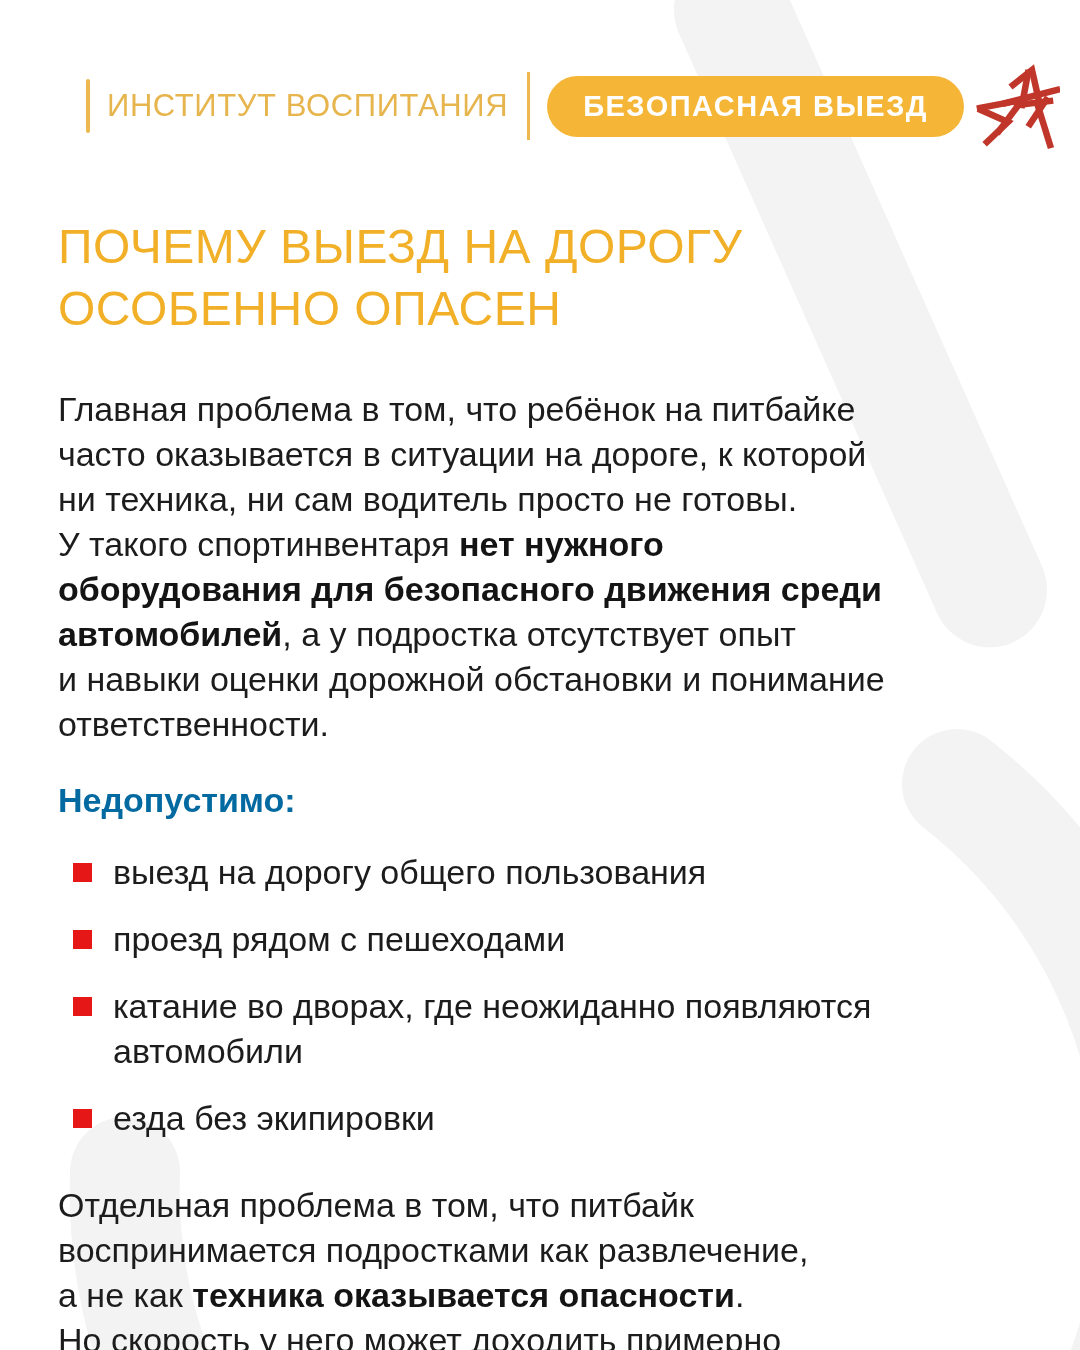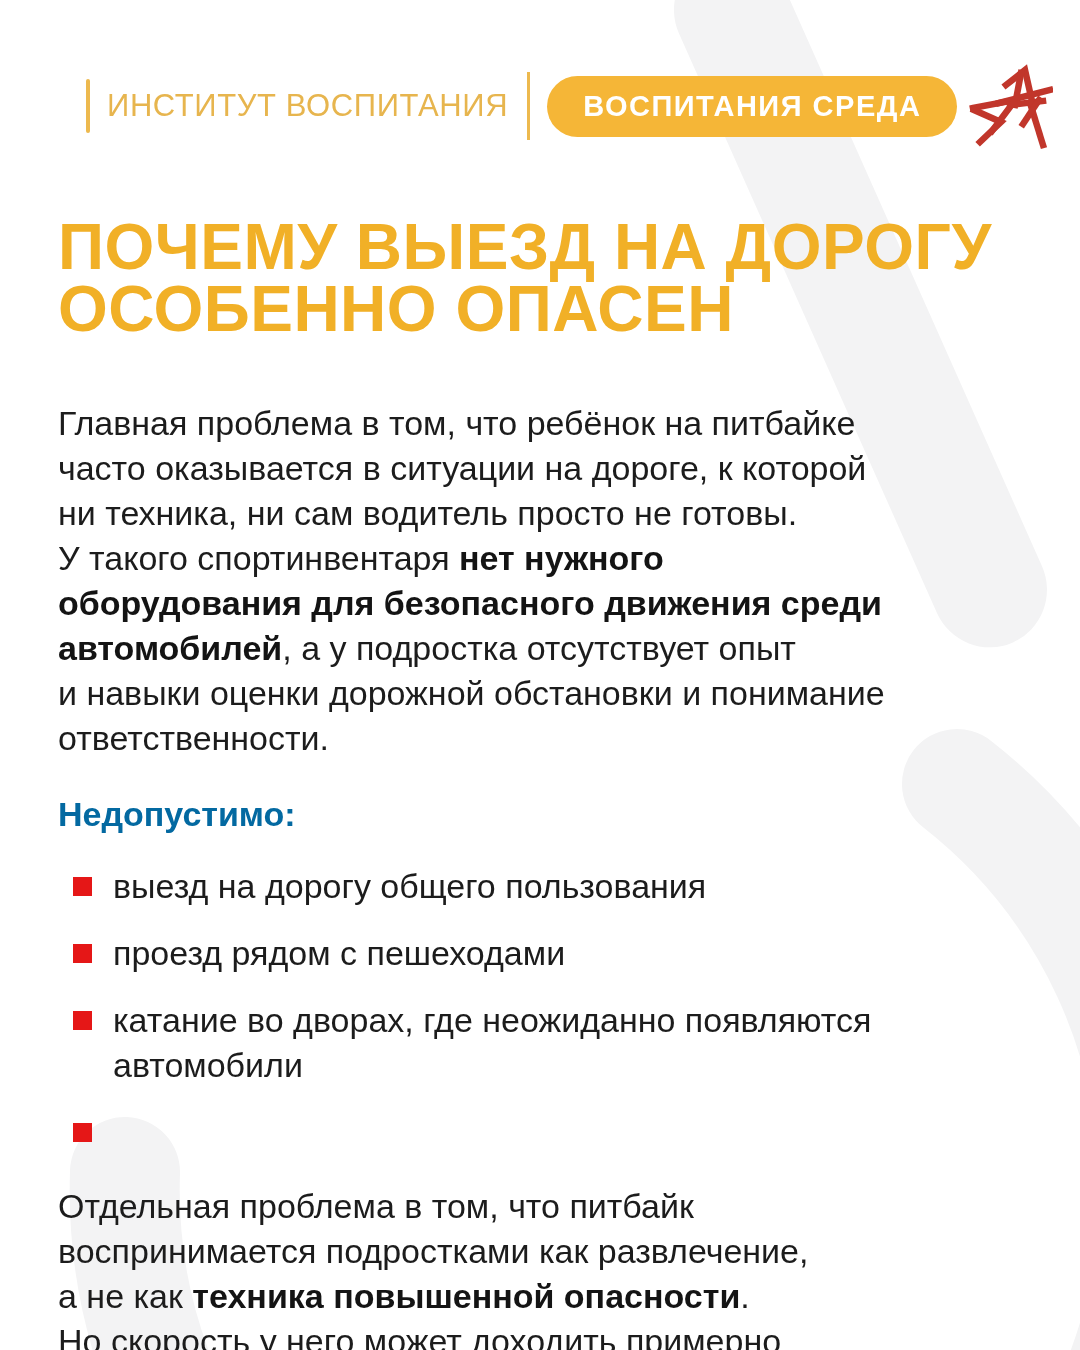--- a/index.html
+++ b/index.html
@@ -25,27 +25,27 @@
   .header-divider{width:3px;height:68px;background:#EDB94E;margin:0 17px 0 19px;flex:none;}
   .badge{
     background:#F5B637;color:#ffffff;
     font-size:29px;font-weight:700;letter-spacing:1.5px;
     padding:14px 36px;border-radius:34px;white-space:nowrap;
   }
   .logo{margin-left:auto;width:96px;height:120px;flex:none;}
 
   .page-title{
     margin-top:50px;
-    font-size:64px;font-weight:700;line-height:62px;
+    font-size:48px;font-weight:400;line-height:62px;
     color:#F1B027;letter-spacing:0.5px;
   }
   .pre{white-space:pre-line;}
 
   .paragraph{
-    margin-top:61px;
+    margin-top:47px;
     font-size:34px;line-height:45px;
   }
   .paragraph b{font-weight:700;color:#141414;}
 
   .ban-heading{
     margin-top:34px;
     font-size:34px;font-weight:700;color:#0369a1;
   }
   .ban-list{
     list-style:none;margin:30px 0 16px 0;padding:0;
@@ -68,21 +68,21 @@
   <rect x="803" y="-75" width="115" height="750" rx="58" fill="#f3f3f4" transform="rotate(-24 860 300)"></rect>
   <path d="M957,784 A515,515 0 1 1 125,1172" fill="none" stroke="#f3f3f4" stroke-width="110" stroke-linecap="round"></path>
 </svg>
 
 <div class="content">
 
   <div class="header">
     <div class="brand-bar"></div>
     <div class="brand">ИНСТИТУТ ВОСПИТАНИЯ</div>
     <div class="header-divider"></div>
-    <div class="badge">ВОСПИТАНИЯ СРЕДА</div>
+    <div class="badge">БЕЗОПАСНАЯ ВЫЕЗД</div>
     <svg class="logo" viewBox="0 0 96 118" aria-hidden="true">
       <g stroke="#C1362B" stroke-width="6.5" fill="none" stroke-linecap="square">
         <path d="M49 38 L68 23 L75 54"></path>
         <path d="M64 26 L58 58"></path>
         <path d="M16 61 L58 53"></path>
         <path d="M42 56 L93 43"></path>
         <path d="M53 58 L86 54"></path>
         <path d="M17 63 L44 75 L23 95"></path>
         <path d="M56 56 L35 84"></path>
         <path d="M73 56 L86 98"></path>
@@ -114,22 +114,23 @@
       <span class="sq"></span>
       <span class="pre">проезд рядом с пешеходами</span>
     </li>
     <li>
       <span class="sq"></span>
       <span class="pre">катание во дворах, где неожиданно появляются
 автомобили</span>
     </li>
     <li>
       <span class="sq"></span>
+      <span class="pre">езда без экипировки</span>
     </li>
   </ul>
 
   <p class="paragraph outro pre"><span>Отдельная проблема в том, что питбайк
 воспринимается подростками как развлечение,
-а не как </span><b>техника повышенной опасности</b><span>.
+а не как </span><b>техника оказывается опасности</b><span>.
 Но скорость у него может доходить примерно
 </span></p>
 
 </div>
 
 </body></html>

